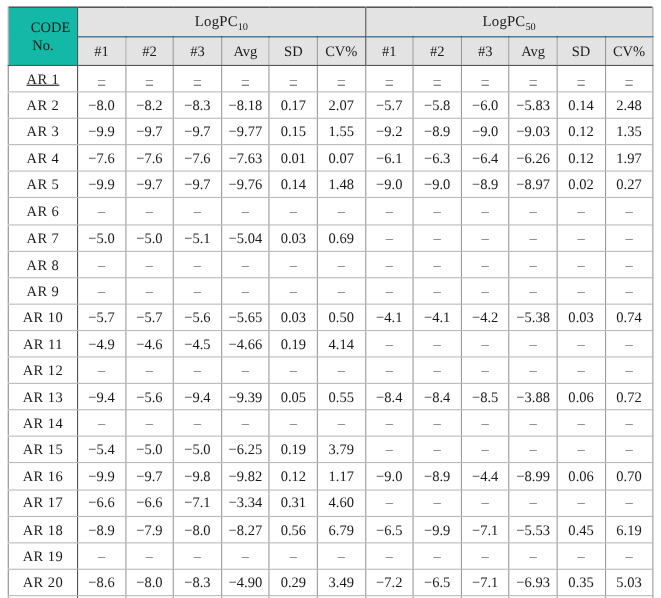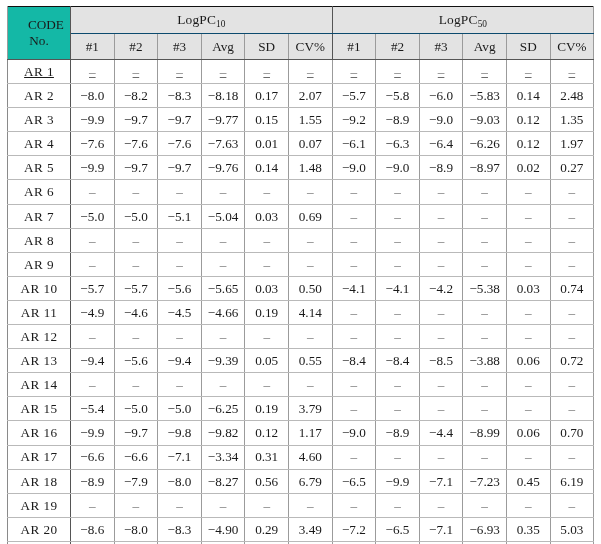--- a/index.html
+++ b/index.html
@@ -406,21 +406,21 @@
           <td class="code-cell">AR 18</td>
           <td class="val">−8.9</td>
           <td class="val">−7.9</td>
           <td class="val">−8.0</td>
           <td class="val">−8.27</td>
           <td class="val">0.56</td>
           <td class="val">6.79</td>
           <td class="val grp-sep-left">−6.5</td>
           <td class="val">−9.9</td>
           <td class="val">−7.1</td>
-          <td class="val">−7.23</td>
+          <td class="val">−5.53</td>
           <td class="val">0.45</td>
           <td class="val">6.19</td>
         </tr>
         <tr>
           <td class="code-cell">AR 19</td>
           <td class="val empty">–</td>
           <td class="val empty">–</td>
           <td class="val empty">–</td>
           <td class="val empty">–</td>
           <td class="val empty">–</td>

